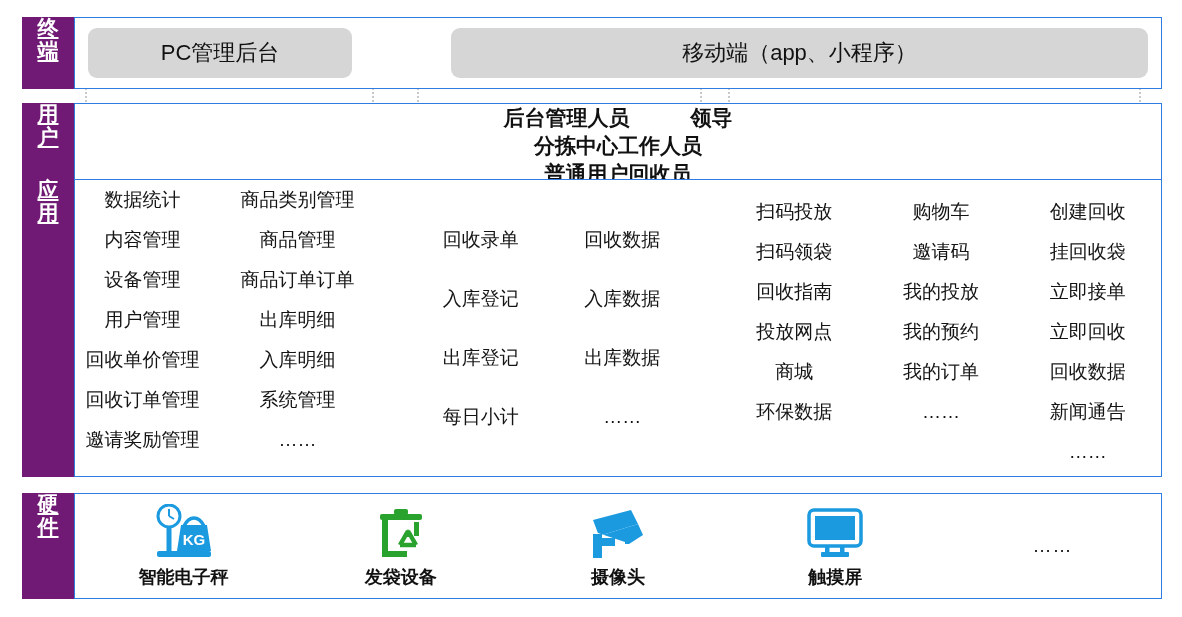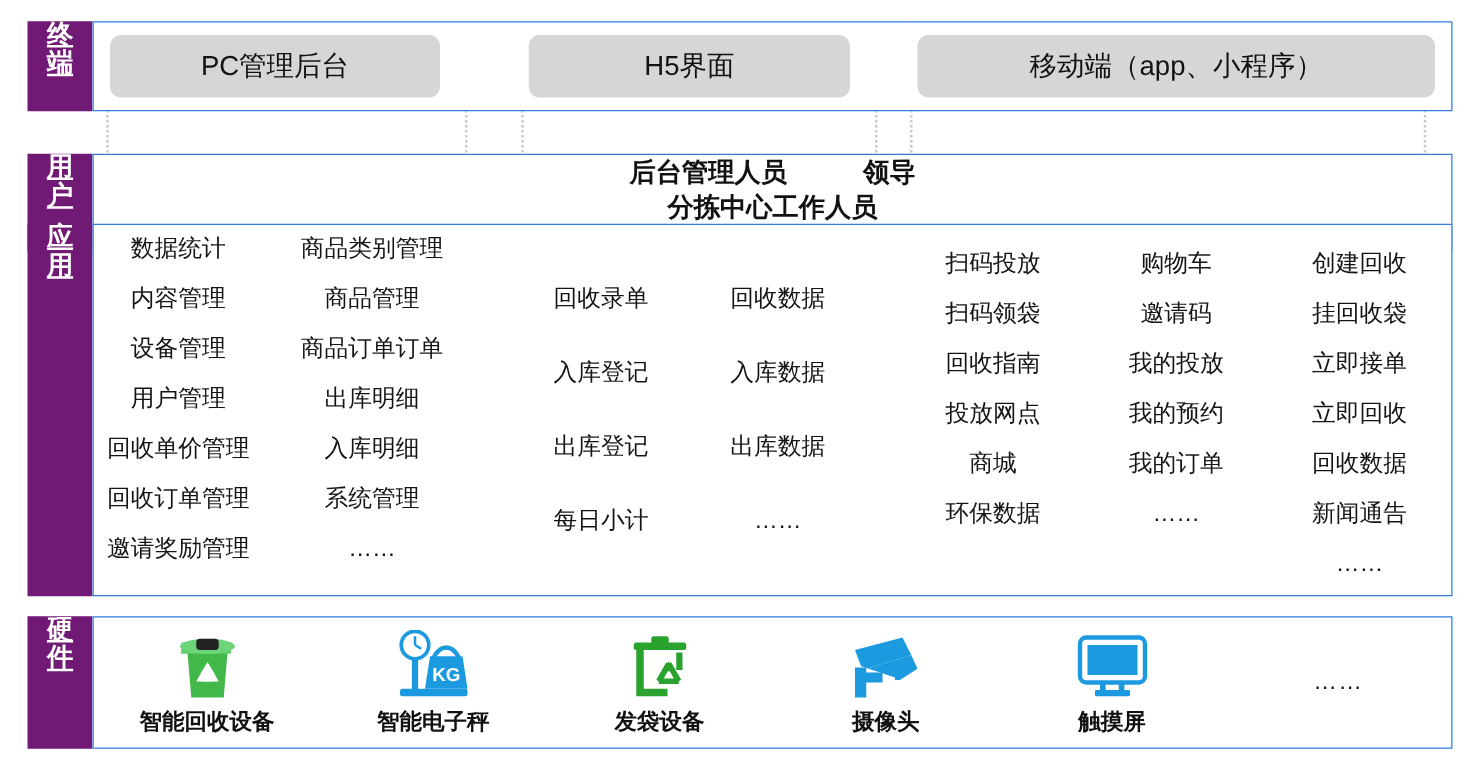--- a/index.html
+++ b/index.html
@@ -68,21 +68,21 @@
     color: #111111;
     font-size: 22px;
     text-align: center;
     padding: 13px 26px;
     width: calc(100% - 26px);
     box-sizing: border-box;
     line-height: 1.1;
   }
 
   
-  #row-user { top: 103px; height: 78px; width: 1140px; margin-top: 20px; }
+  #row-user { top: 103px; height: 78px; width: 1140px; }
   #row-user .row-body { align-items: center; flex-direction: column; }
   .user-cell {
     display: flex;
     align-items: center;
     justify-content: space-around;
     box-sizing: border-box;
     height: 100%;
   }
   .user-role {
     font-size: 21px;
@@ -170,23 +170,20 @@
 
   <div class="row" id="row-terminal">
     <div class="row-label">
       <span>终端</span>
     </div>
     <div class="row-body">
       <div class="term-cell" style="width:290px;">
         <div class="term-chip">PC管理后台</div>
       </div>
       <div class="term-cell" style="width:45px;"></div>
-      <div class="term-cell" style="width:283px;">
-        <div class="term-chip">H5界面</div>
-      </div>
       <div class="term-cell" style="width:28px;"></div>
       <div class="term-cell" style="flex:1 1 auto;">
         <div class="term-chip">移动端（app、小程序）</div>
       </div>
     </div>
   </div>
 
   <div class="row" id="row-user">
     <div class="row-label">
       <span>用户</span>
@@ -284,36 +281,20 @@
 
     </div>
   </div>
 
   <div class="row" id="row-hw">
     <div class="row-label">
       <span>硬件</span>
     </div>
     <div class="row-body">
 
-      <div class="hw-cell">
-        <div class="hw-icon">
-          <svg width="60" height="58" viewBox="0 0 60 58">
-            <path d="M14 18 L46 18 L43 54 L17 54 Z" fill="#43b84a"></path>
-            <path d="M10 10 L50 10 L50 19 L10 19 Z" fill="#62cf6c" transform="skewX(-4)"></path>
-            <ellipse cx="30" cy="13" rx="22" ry="6" fill="#6ed47a"></ellipse>
-            <rect x="21" y="7" width="18" height="9" rx="3" fill="#222222"></rect>
-            <g fill="#ffffff" transform="translate(30,36) scale(0.80)">
-              <path d="M0,-13 L6.5,-2 L2.5,-2 L2.5,4 L-2.5,4 L-2.5,-2 L-6.5,-2 Z" transform="rotate(0)"></path>
-              <path d="M0,-13 L6.5,-2 L2.5,-2 L2.5,4 L-2.5,4 L-2.5,-2 L-6.5,-2 Z" transform="rotate(120)"></path>
-              <path d="M0,-13 L6.5,-2 L2.5,-2 L2.5,4 L-2.5,4 L-2.5,-2 L-6.5,-2 Z" transform="rotate(240)"></path>
-            </g>
-          </svg>
-        </div>
-        <div class="hw-label">智能回收设备</div>
-      </div>
 
       <div class="hw-cell">
         <div class="hw-icon">
           <svg width="66" height="58" viewBox="0 0 66 58">
             <circle cx="18" cy="12" r="11" fill="#ffffff" stroke="#1b9ae0" stroke-width="3"></circle>
             <line x1="18" y1="12" x2="18" y2="5" stroke="#1b9ae0" stroke-width="2"></line>
             <line x1="18" y1="12" x2="23" y2="15" stroke="#1b9ae0" stroke-width="2"></line>
             <rect x="15.5" y="23" width="5" height="26" fill="#1b9ae0"></rect>
             <rect x="6" y="47" width="54" height="6" rx="2" fill="#1b9ae0"></rect>
             <path d="M33 22 q4 -8 10 -8 q6 0 10 8" fill="none" stroke="#1b9ae0" stroke-width="3.5"></path>

